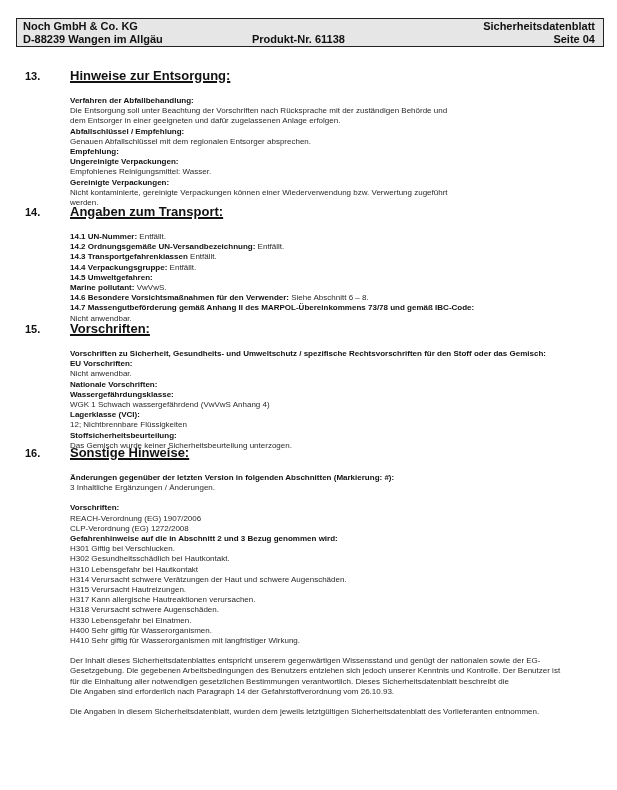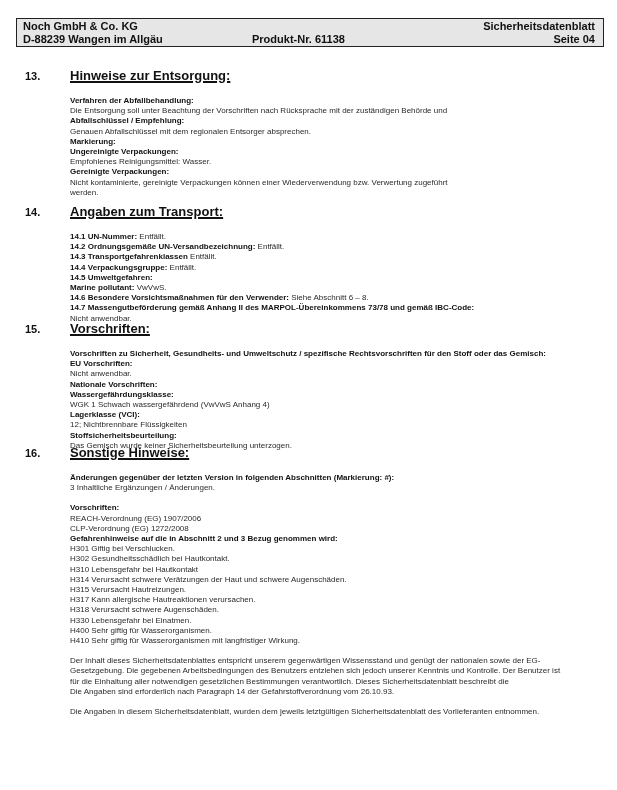--- a/index.html
+++ b/index.html
@@ -27,23 +27,24 @@
   <span style="right:8px;top:1px;">Sicherheitsdatenblatt</span>
   <span style="right:8px;top:14px;">Seite 04</span>
 </div>
 
 <div class="sec" style="top:69px;">
   <div class="secnum">13.</div>
   <div class="sectitle">Hinweise zur Entsorgung:</div>
   <div class="body">
     <span class="ln b">Verfahren der Abfallbehandlung:</span>
     <span class="ln">Die Entsorgung soll unter Beachtung der Vorschriften nach Rücksprache mit der zuständigen Behörde und</span>
+    <span class="ln">dem Entsorger in einer geeigneten und dafür zugelassenen Anlage erfolgen.</span>
     <span class="ln b">Abfallschlüssel / Empfehlung:</span>
     <span class="ln">Genauen Abfallschlüssel mit dem regionalen Entsorger absprechen.</span>
-    <span class="ln b">Markierung:</span>
+    <span class="ln b">Empfehlung:</span>
     <span class="ln b">Ungereinigte Verpackungen:</span>
     <span class="ln">Empfohlenes Reinigungsmittel: Wasser.</span>
     <span class="ln b">Gereinigte Verpackungen:</span>
     <span class="ln">Nicht kontaminierte, gereinigte Verpackungen können einer Wiederverwendung bzw. Verwertung zugeführt</span>
     <span class="ln">werden.</span>
   </div>
 </div>
 
 <div class="sec" style="top:205px;">
   <div class="secnum">14.</div>

